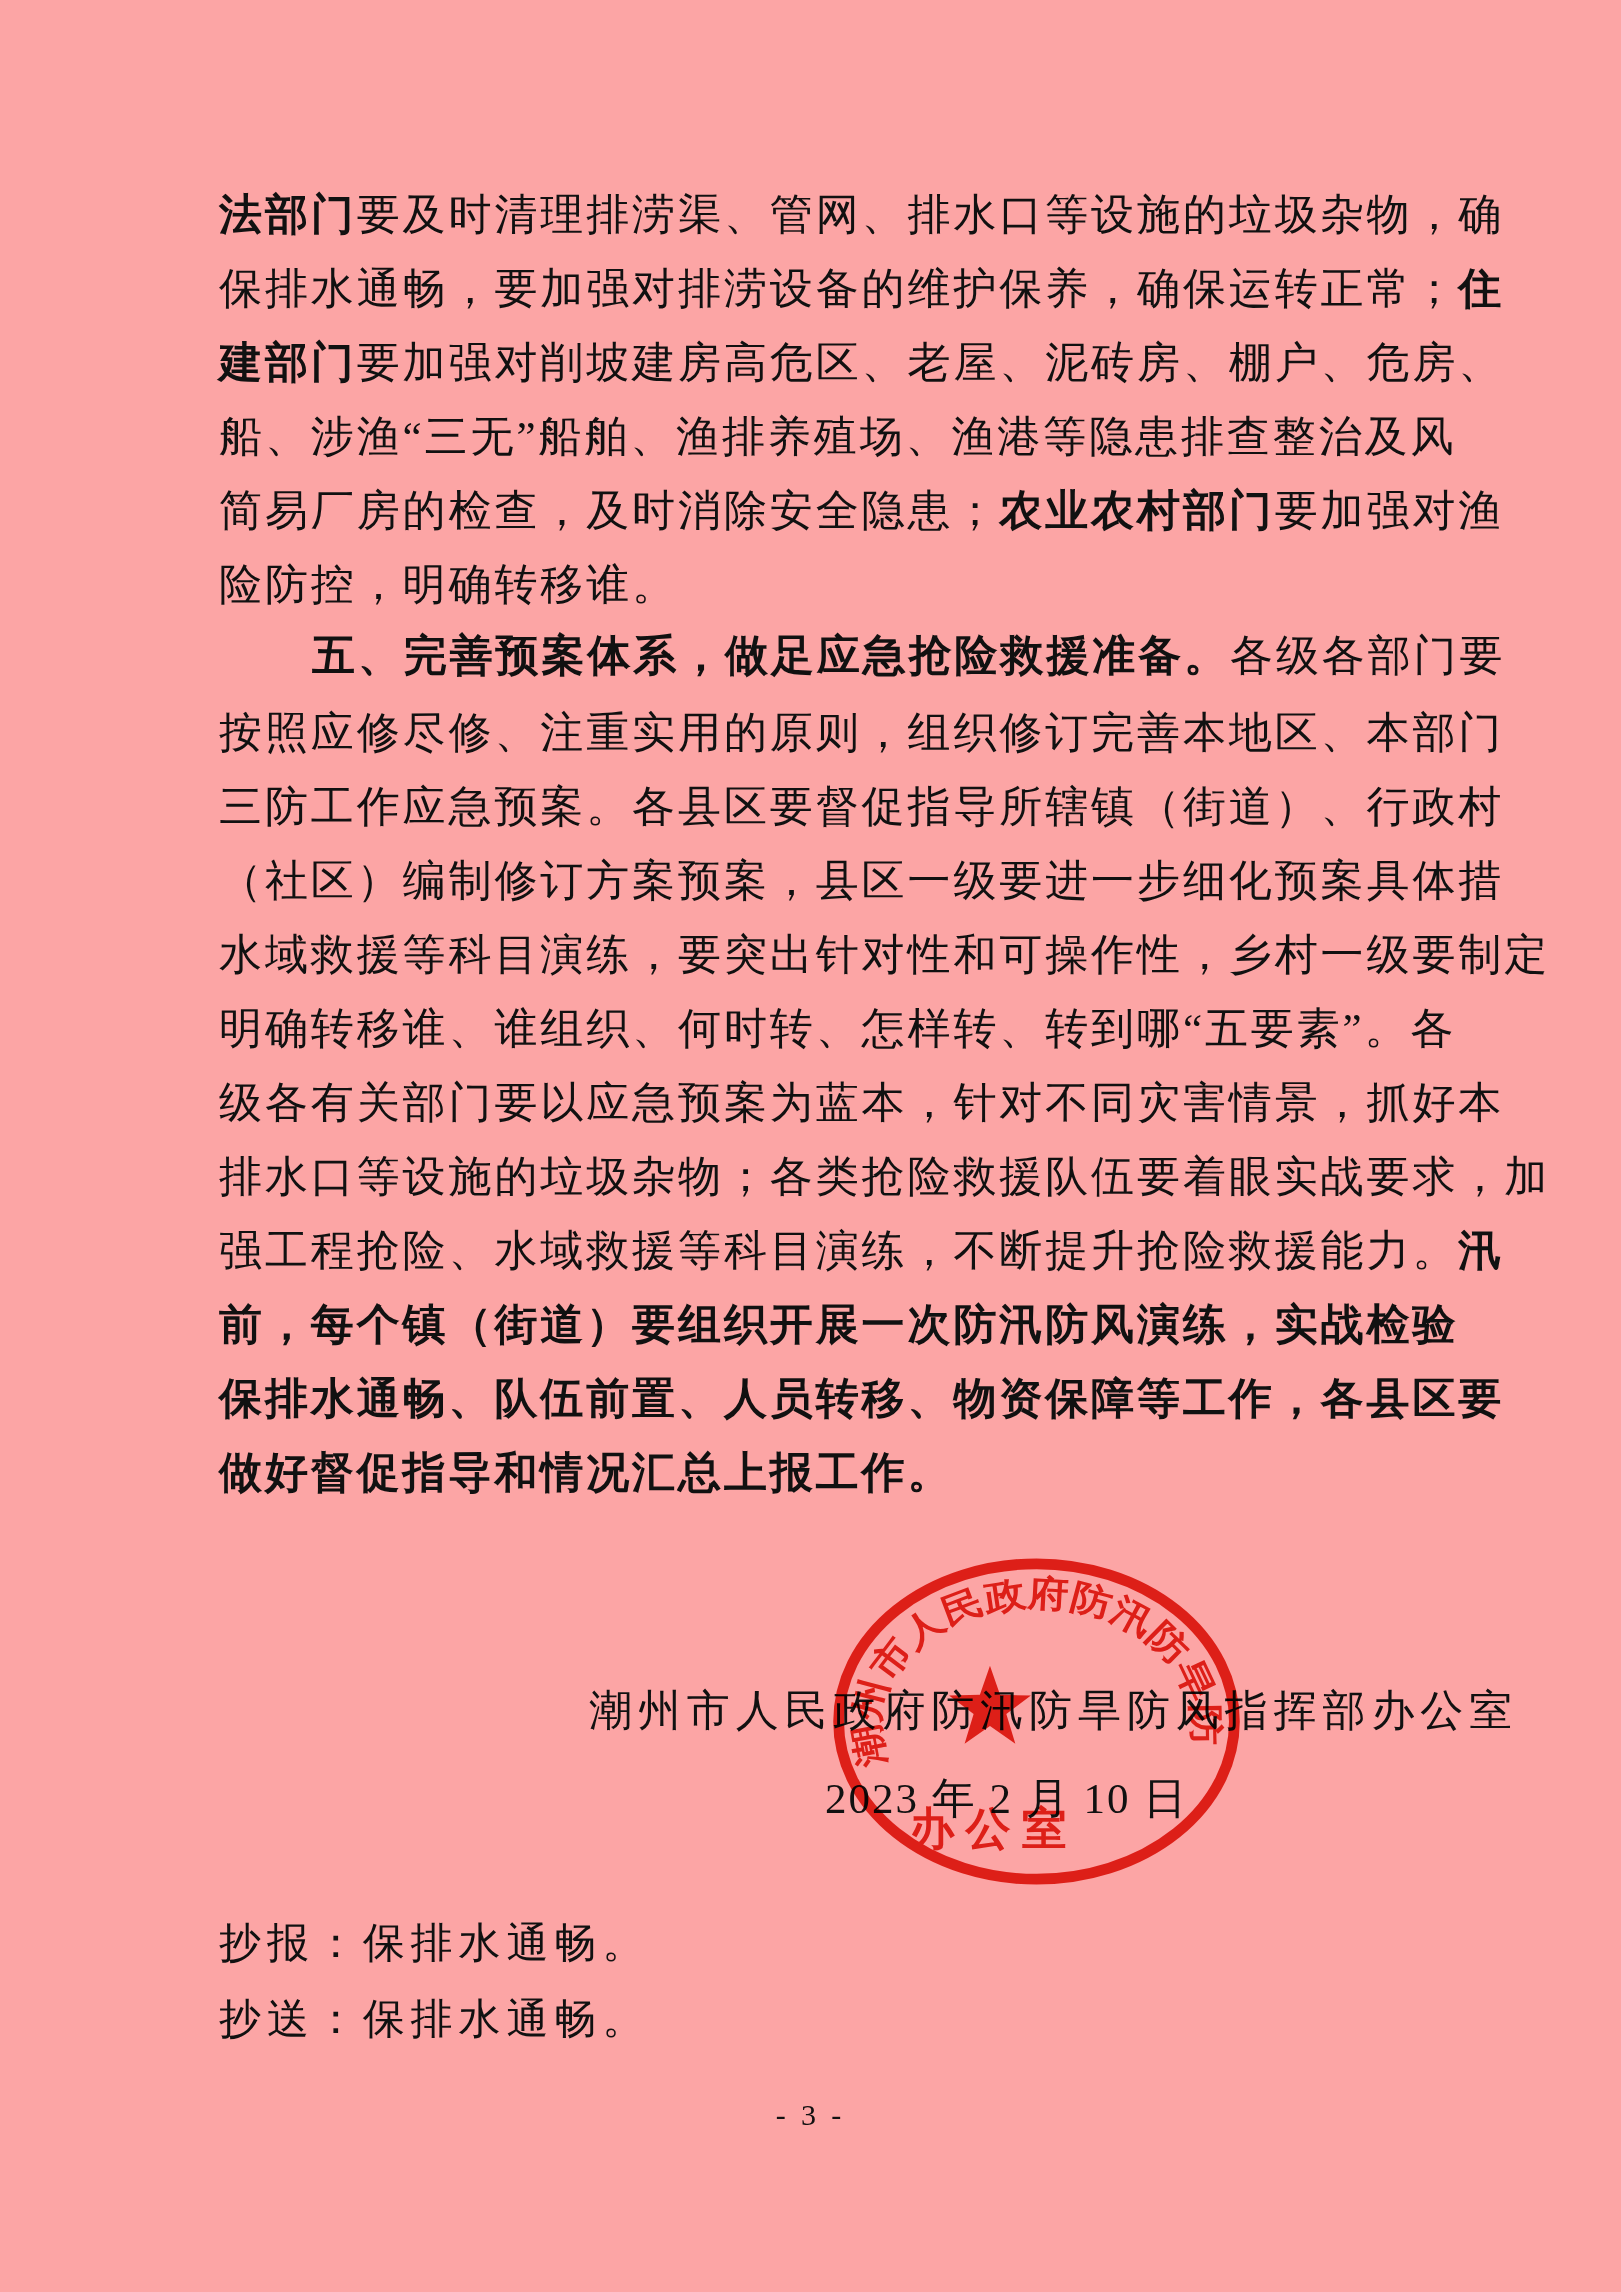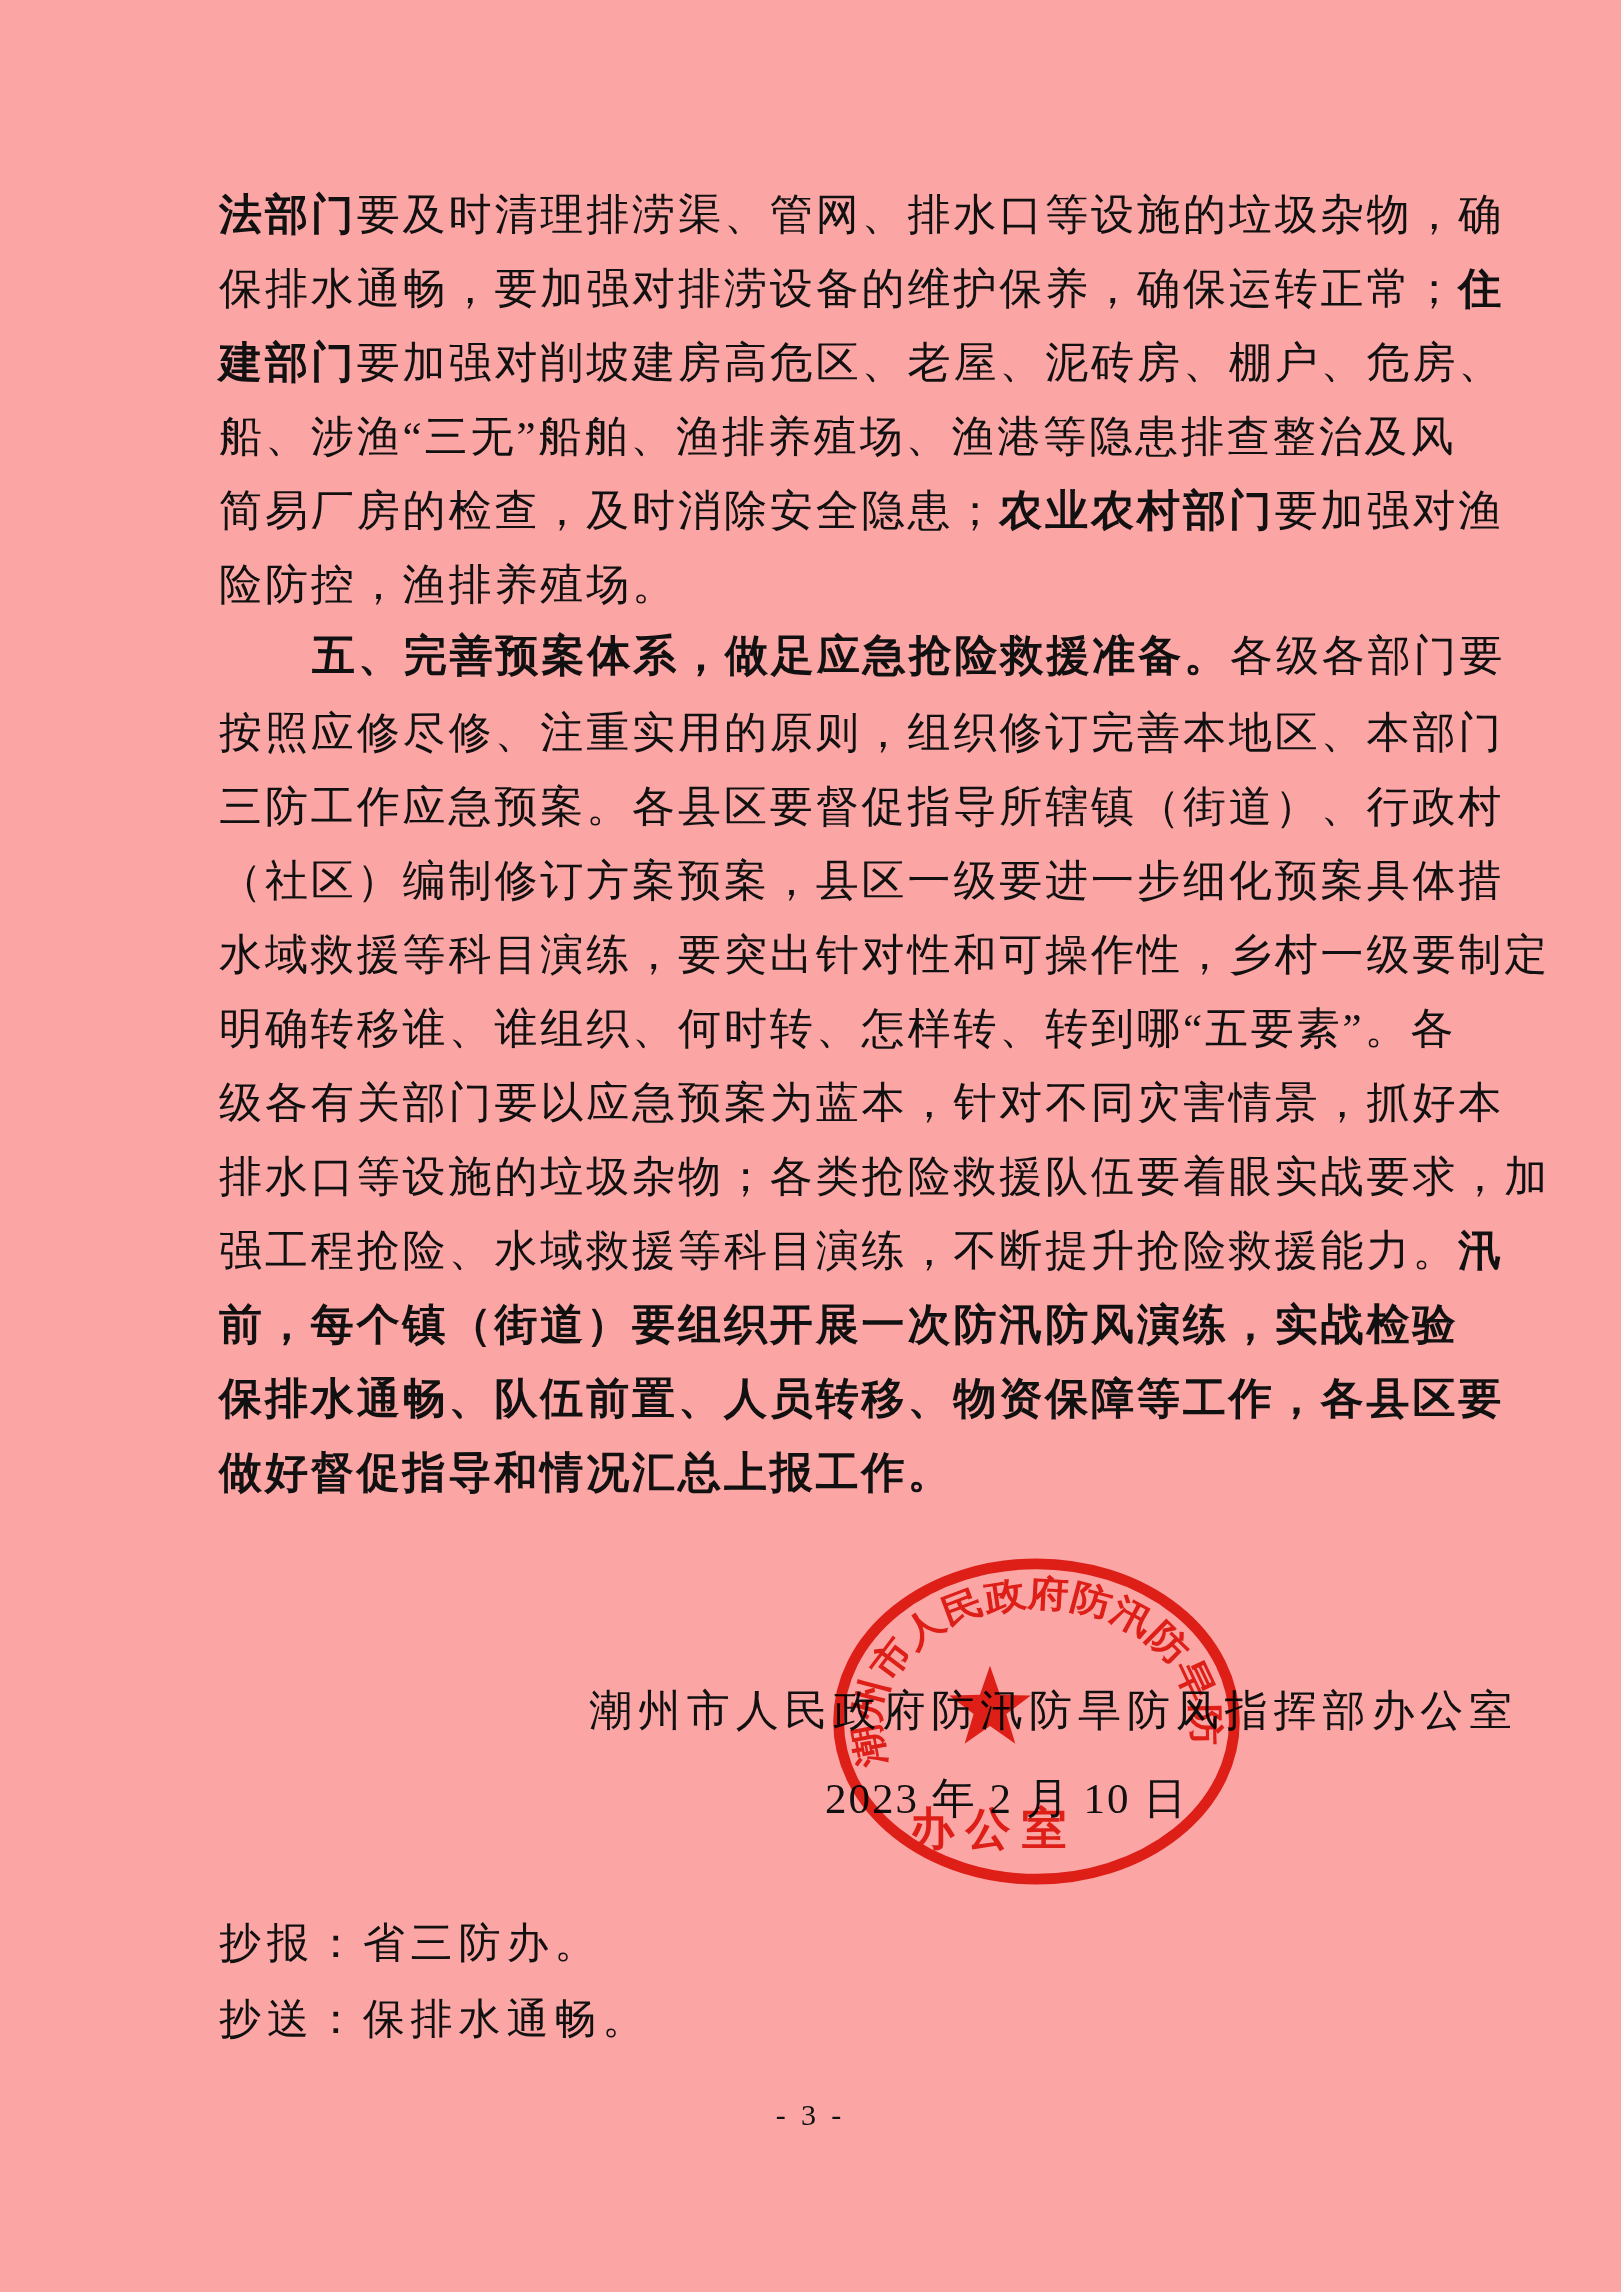--- a/index.html
+++ b/index.html
@@ -83,21 +83,21 @@
 <body>
 
 <div id="page">
 
   <div id="doc-body">
       <div class="line"><span class="b">法部门</span><span>要及时清理排涝渠、管网、排水口等设施的垃圾杂物，确</span></div>
       <div class="line"><span>保排水通畅，要加强对排涝设备的维护保养，确保运转正常；</span><span class="b">住</span></div>
       <div class="line"><span class="b">建部门</span><span>要加强对削坡建房高危区、老屋、泥砖房、棚户、危房、</span></div>
       <div class="line"><span>船、涉渔“三无”船舶、渔排养殖场、渔港等隐患排查整治及风</span></div>
       <div class="line"><span>简易厂房的检查，及时消除安全隐患；</span><span class="b">农业农村部门</span><span>要加强对渔</span></div>
-      <div class="line"><span>险防控，渔排养殖场。</span></div>
+      <div class="line"><span>险防控，明确转移谁。</span></div>
       <div class="line indent"><span class="b">五、完善预案体系，做足应急抢险救援准备。</span><span>各级各部门要</span></div>
       <div class="line"><span>按照应修尽修、注重实用的原则，组织修订完善本地区、本部门</span></div>
       <div class="line"><span>三防工作应急预案。各县区要督促指导所辖镇（街道）、行政村</span></div>
       <div class="line"><span>（社区）编制修订方案预案，县区一级要进一步细化预案具体措</span></div>
       <div class="line"><span>水域救援等科目演练，要突出针对性和可操作性，乡村一级要制定</span></div>
       <div class="line"><span>明确转移谁、谁组织、何时转、怎样转、转到哪“五要素”。各</span></div>
       <div class="line"><span>级各有关部门要以应急预案为蓝本，针对不同灾害情景，抓好本</span></div>
       <div class="line"><span>排水口等设施的垃圾杂物；各类抢险救援队伍要着眼实战要求，加</span></div>
       <div class="line"><span>强工程抢险、水域救援等科目演练，不断提升抢险救援能力。</span><span class="b">汛</span></div>
       <div class="line"><span class="b">前，每个镇（街道）要组织开展一次防汛防风演练，实战检验</span></div>
@@ -112,20 +112,20 @@
     <ellipse cx="212.5" cy="171" rx="202" ry="161" fill="none" stroke="#df2419" stroke-width="11"></ellipse>
     <path id="sealArc" fill="none" d="M 60.1 213.5 A 160 123 0 1 1 364.9 213.5"></path>
     <text font-size="37" fill="#df2419" font-weight="700" font-family="Liberation Serif, serif">
       <textPath href="#sealArc" startOffset="0" textLength="672" lengthAdjust="spacingAndGlyphs">潮州市人民政府防汛防旱防风指挥部</textPath>
     </text>
     <polygon fill="#df2419" points="165,114 175.3,143.8 206.8,144.4 181.7,163.4 190.9,193.6 165,175.6 139.1,193.6 148.3,163.4 123.2,144.4 154.7,143.8"></polygon>
     <text x="163" y="296" text-anchor="middle" font-size="46" fill="#df2419" font-weight="700" font-family="Liberation Serif, serif">办 公 室</text>
   </svg>
 
   <div id="footer-notes">
-    <div class="fline">抄报：省三防办。</div>
+    <div class="fline">抄报：保排水通畅。</div>
     <div class="fline">抄送：保排水通畅。</div>
   </div>
 
   <div id="page-number">- 3 -</div>
 
 </div>
 
 
 </body></html>

